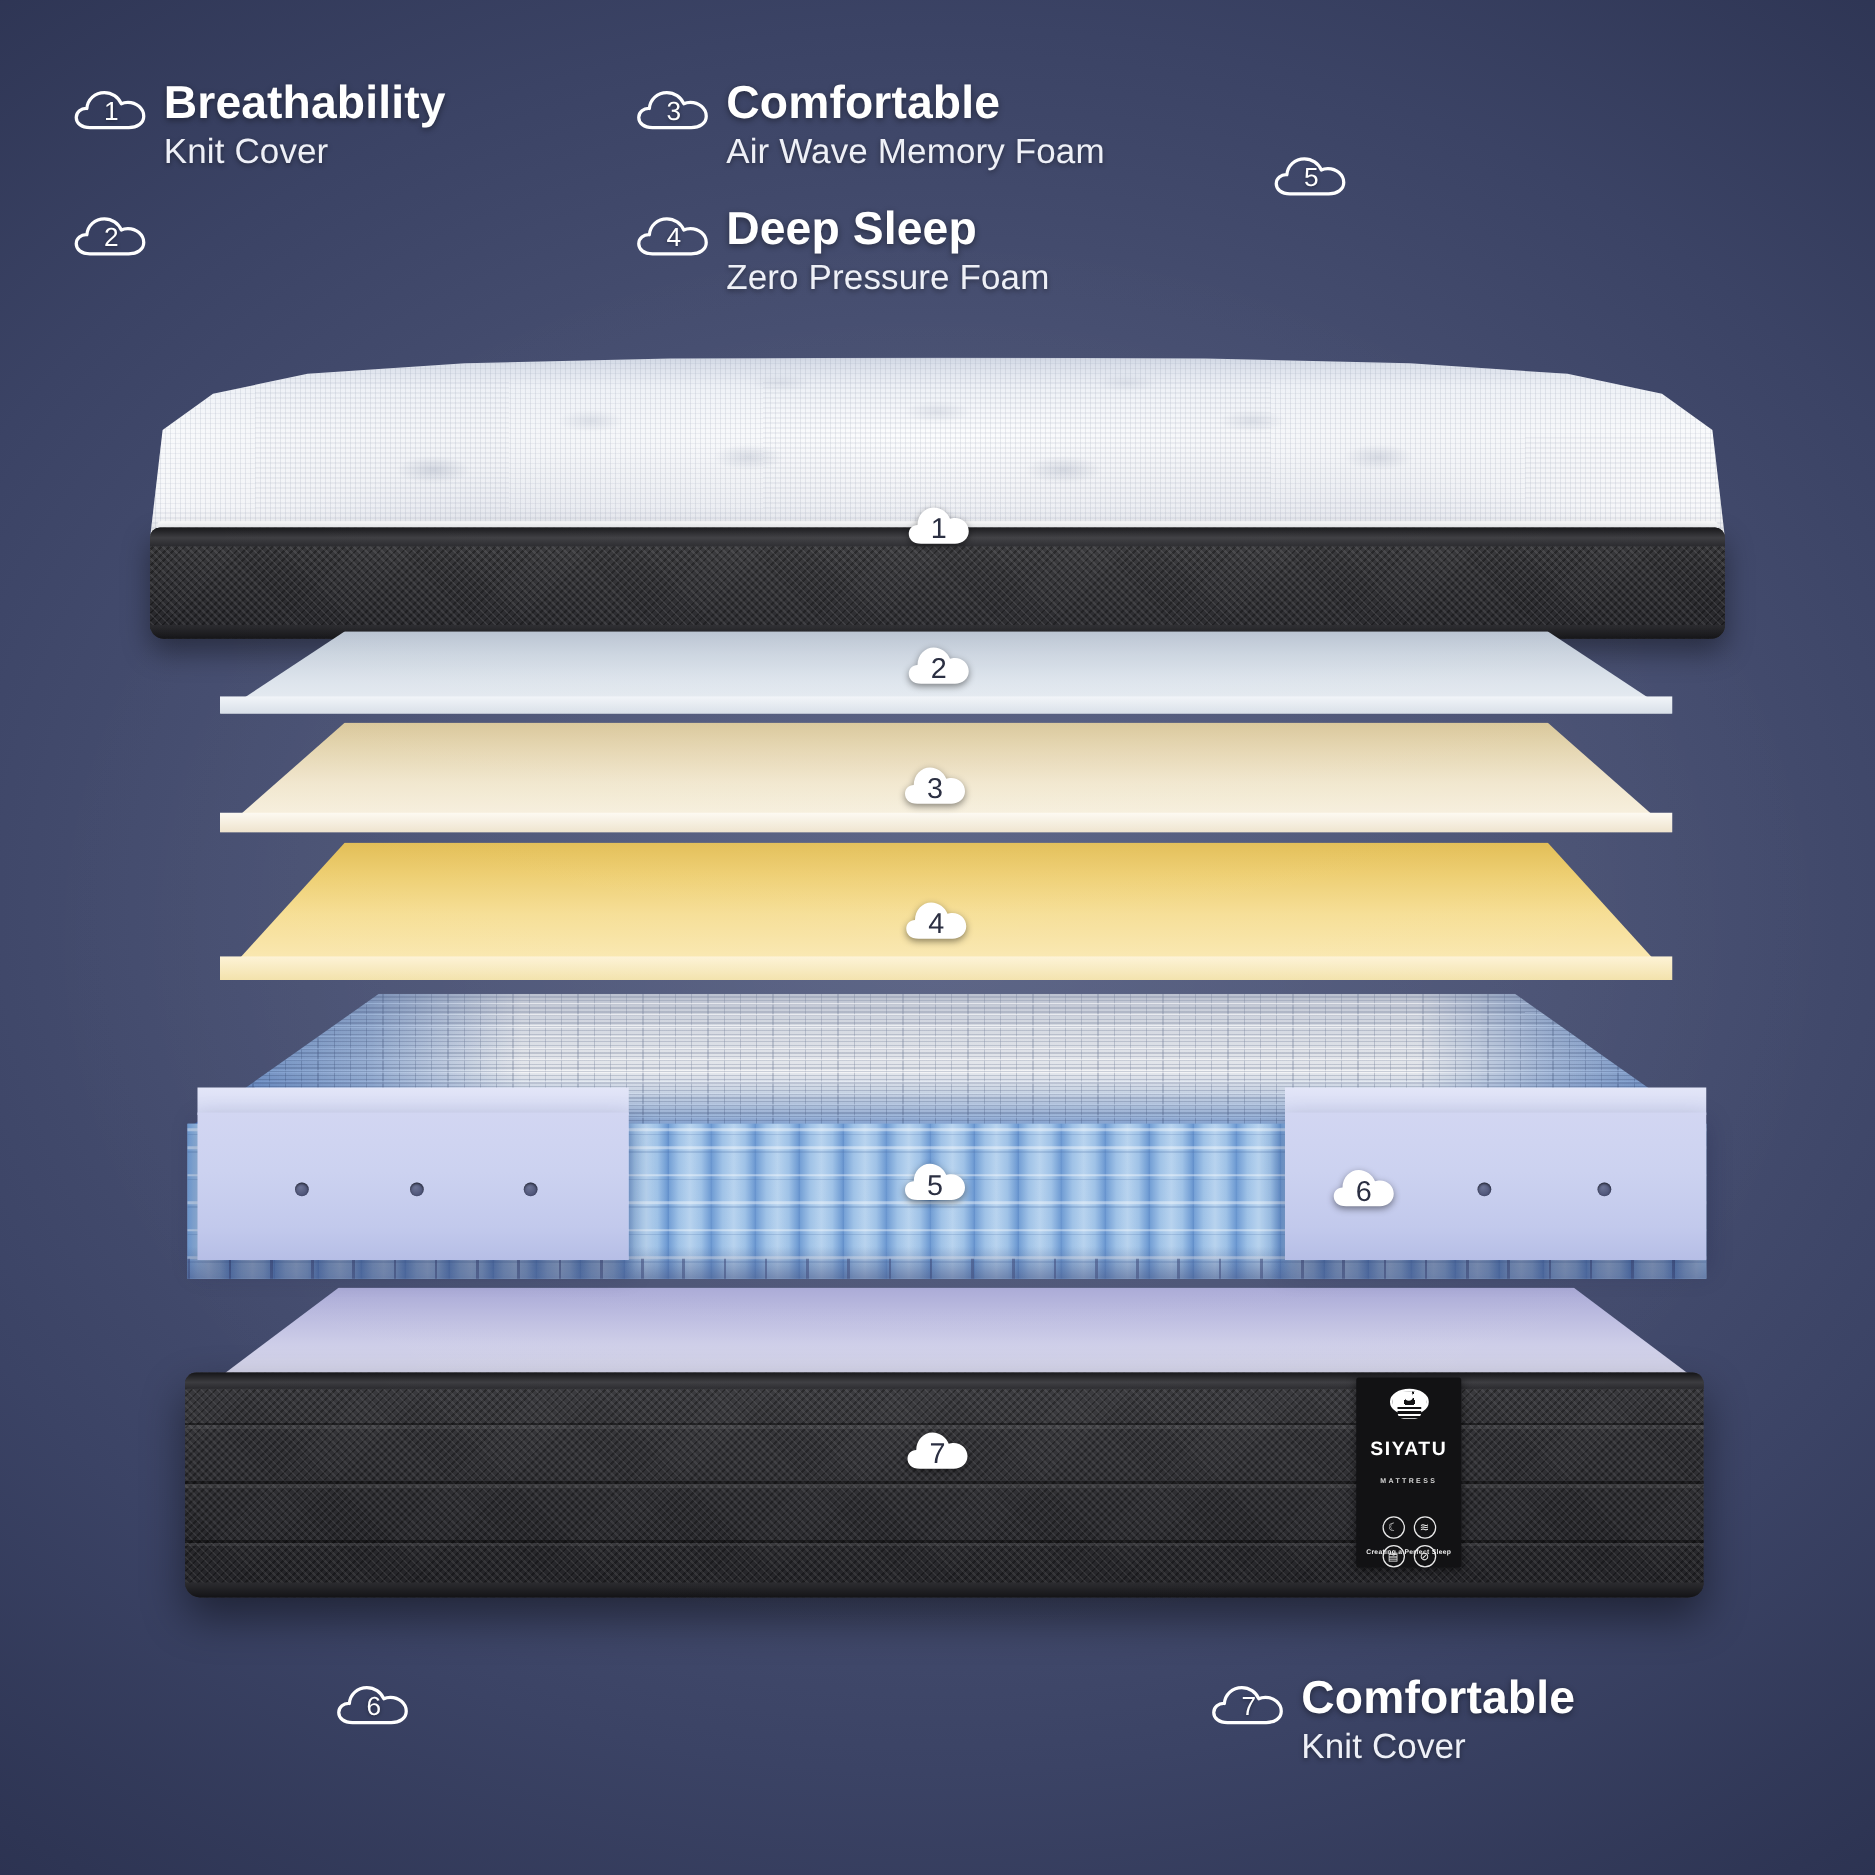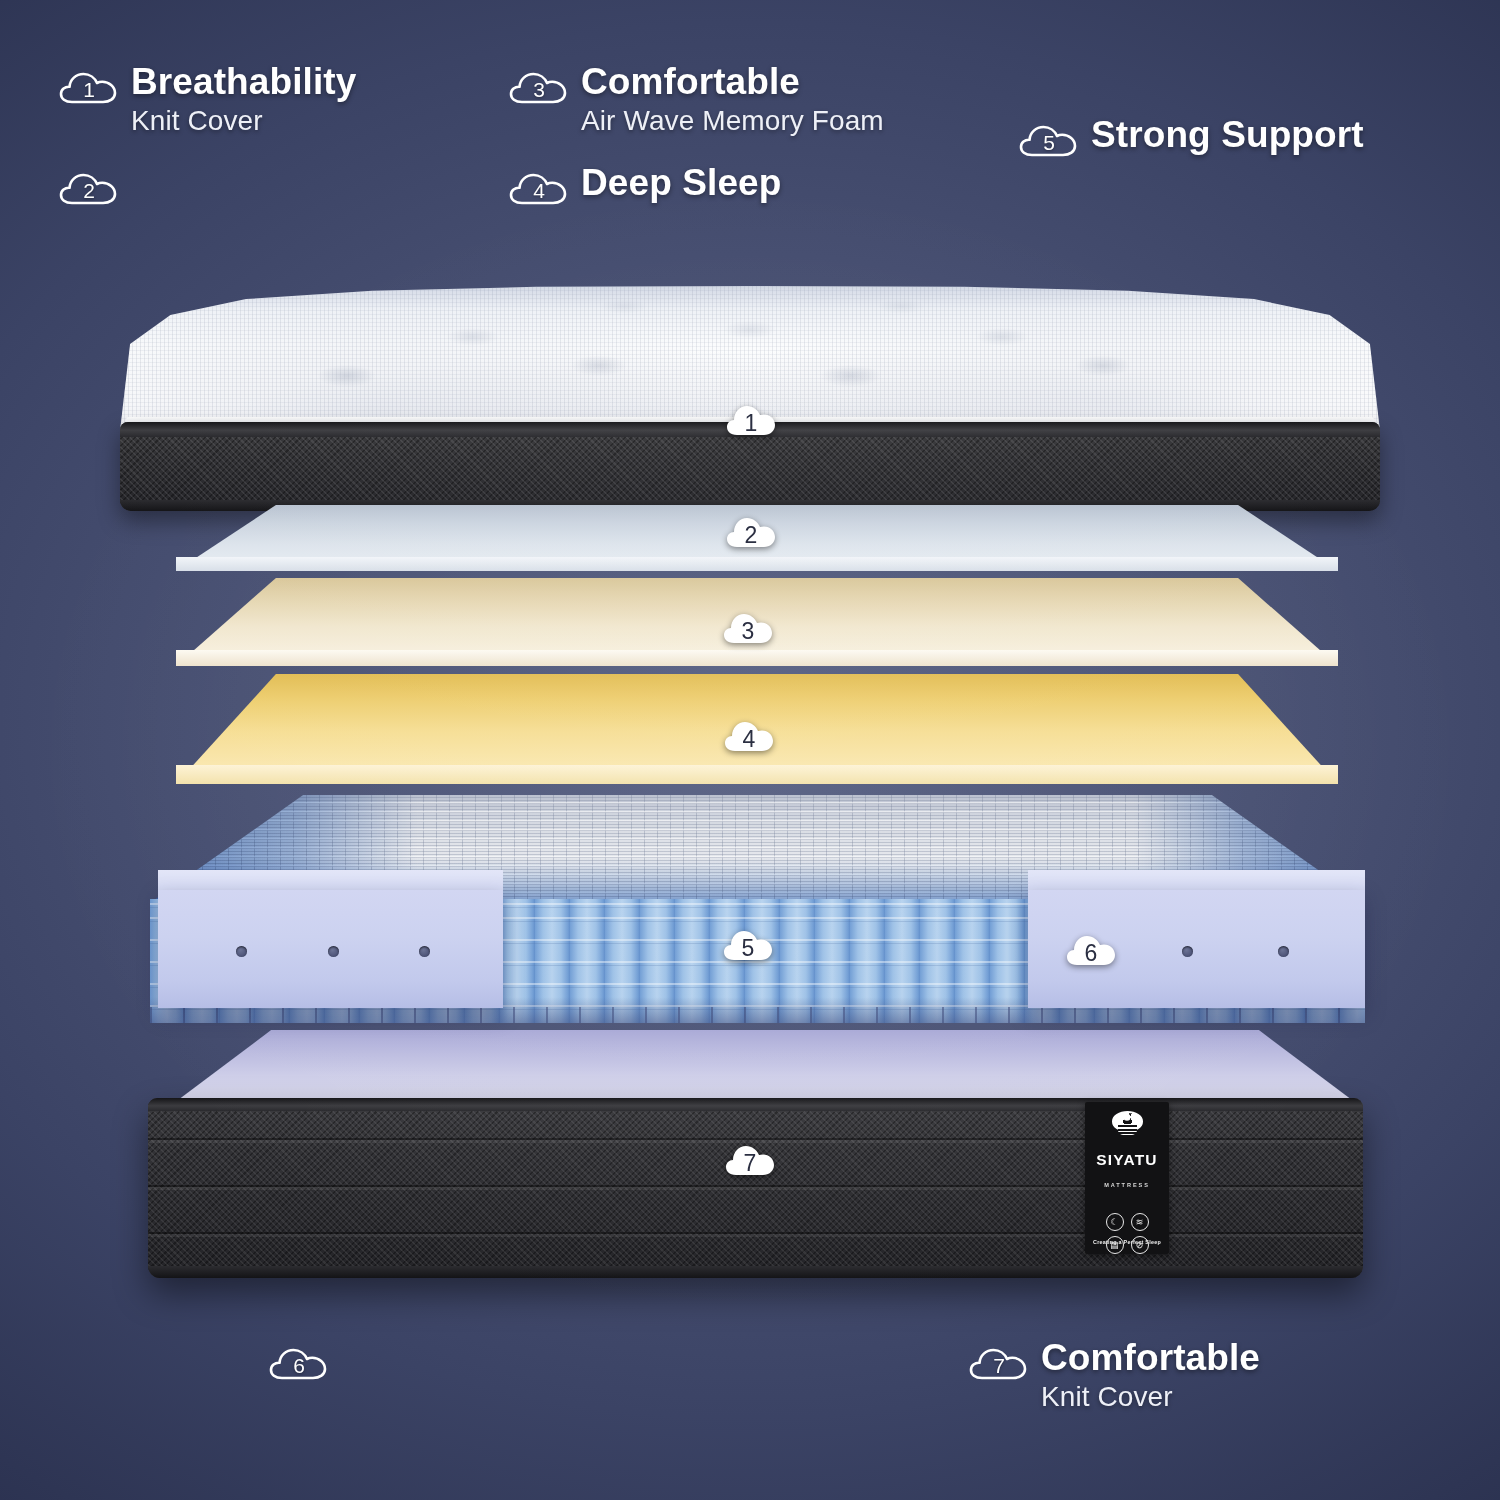--- a/index.html
+++ b/index.html
@@ -459,32 +459,32 @@
 
   <div class="callout" style="left:508px; top:163px;">
     <div class="cloudmark">
       <svg viewBox="0 0 60 40">
           <path d="M14 33 C7 33 3 29.5 3 25 C3 20.5 7 17.5 11.5 17.8 C12 10.5 18 5 25.5 5 C31.5 5 36.8 8.7 39 14 C40.5 13.2 42.4 12.8 44.3 12.8 C51 12.8 57 17.6 57 24 C57 29.8 51.5 33 45 33 Z" fill="none" stroke="#ffffff" stroke-width="2.6" stroke-linejoin="round"></path>
         </svg>
       <div class="num">4</div>
     </div>
     <div class="txt">
       <div class="c-title">Deep Sleep</div>
+      <div class="c-sub">Zero Pressure Foam</div>
     </div>
   </div>
 
   <div class="callout" style="left:1018px; top:115px;">
     <div class="cloudmark">
       <svg viewBox="0 0 60 40">
           <path d="M14 33 C7 33 3 29.5 3 25 C3 20.5 7 17.5 11.5 17.8 C12 10.5 18 5 25.5 5 C31.5 5 36.8 8.7 39 14 C40.5 13.2 42.4 12.8 44.3 12.8 C51 12.8 57 17.6 57 24 C57 29.8 51.5 33 45 33 Z" fill="none" stroke="#ffffff" stroke-width="2.6" stroke-linejoin="round"></path>
         </svg>
       <div class="num">5</div>
     </div>
     <div class="txt">
-      <div class="c-title">Strong Support</div>
     </div>
   </div>
 
   <div class="callout" style="left:268px; top:1338px;">
     <div class="cloudmark">
       <svg viewBox="0 0 60 40">
           <path d="M14 33 C7 33 3 29.5 3 25 C3 20.5 7 17.5 11.5 17.8 C12 10.5 18 5 25.5 5 C31.5 5 36.8 8.7 39 14 C40.5 13.2 42.4 12.8 44.3 12.8 C51 12.8 57 17.6 57 24 C57 29.8 51.5 33 45 33 Z" fill="none" stroke="#ffffff" stroke-width="2.6" stroke-linejoin="round"></path>
         </svg>
       <div class="num">6</div>
     </div>

